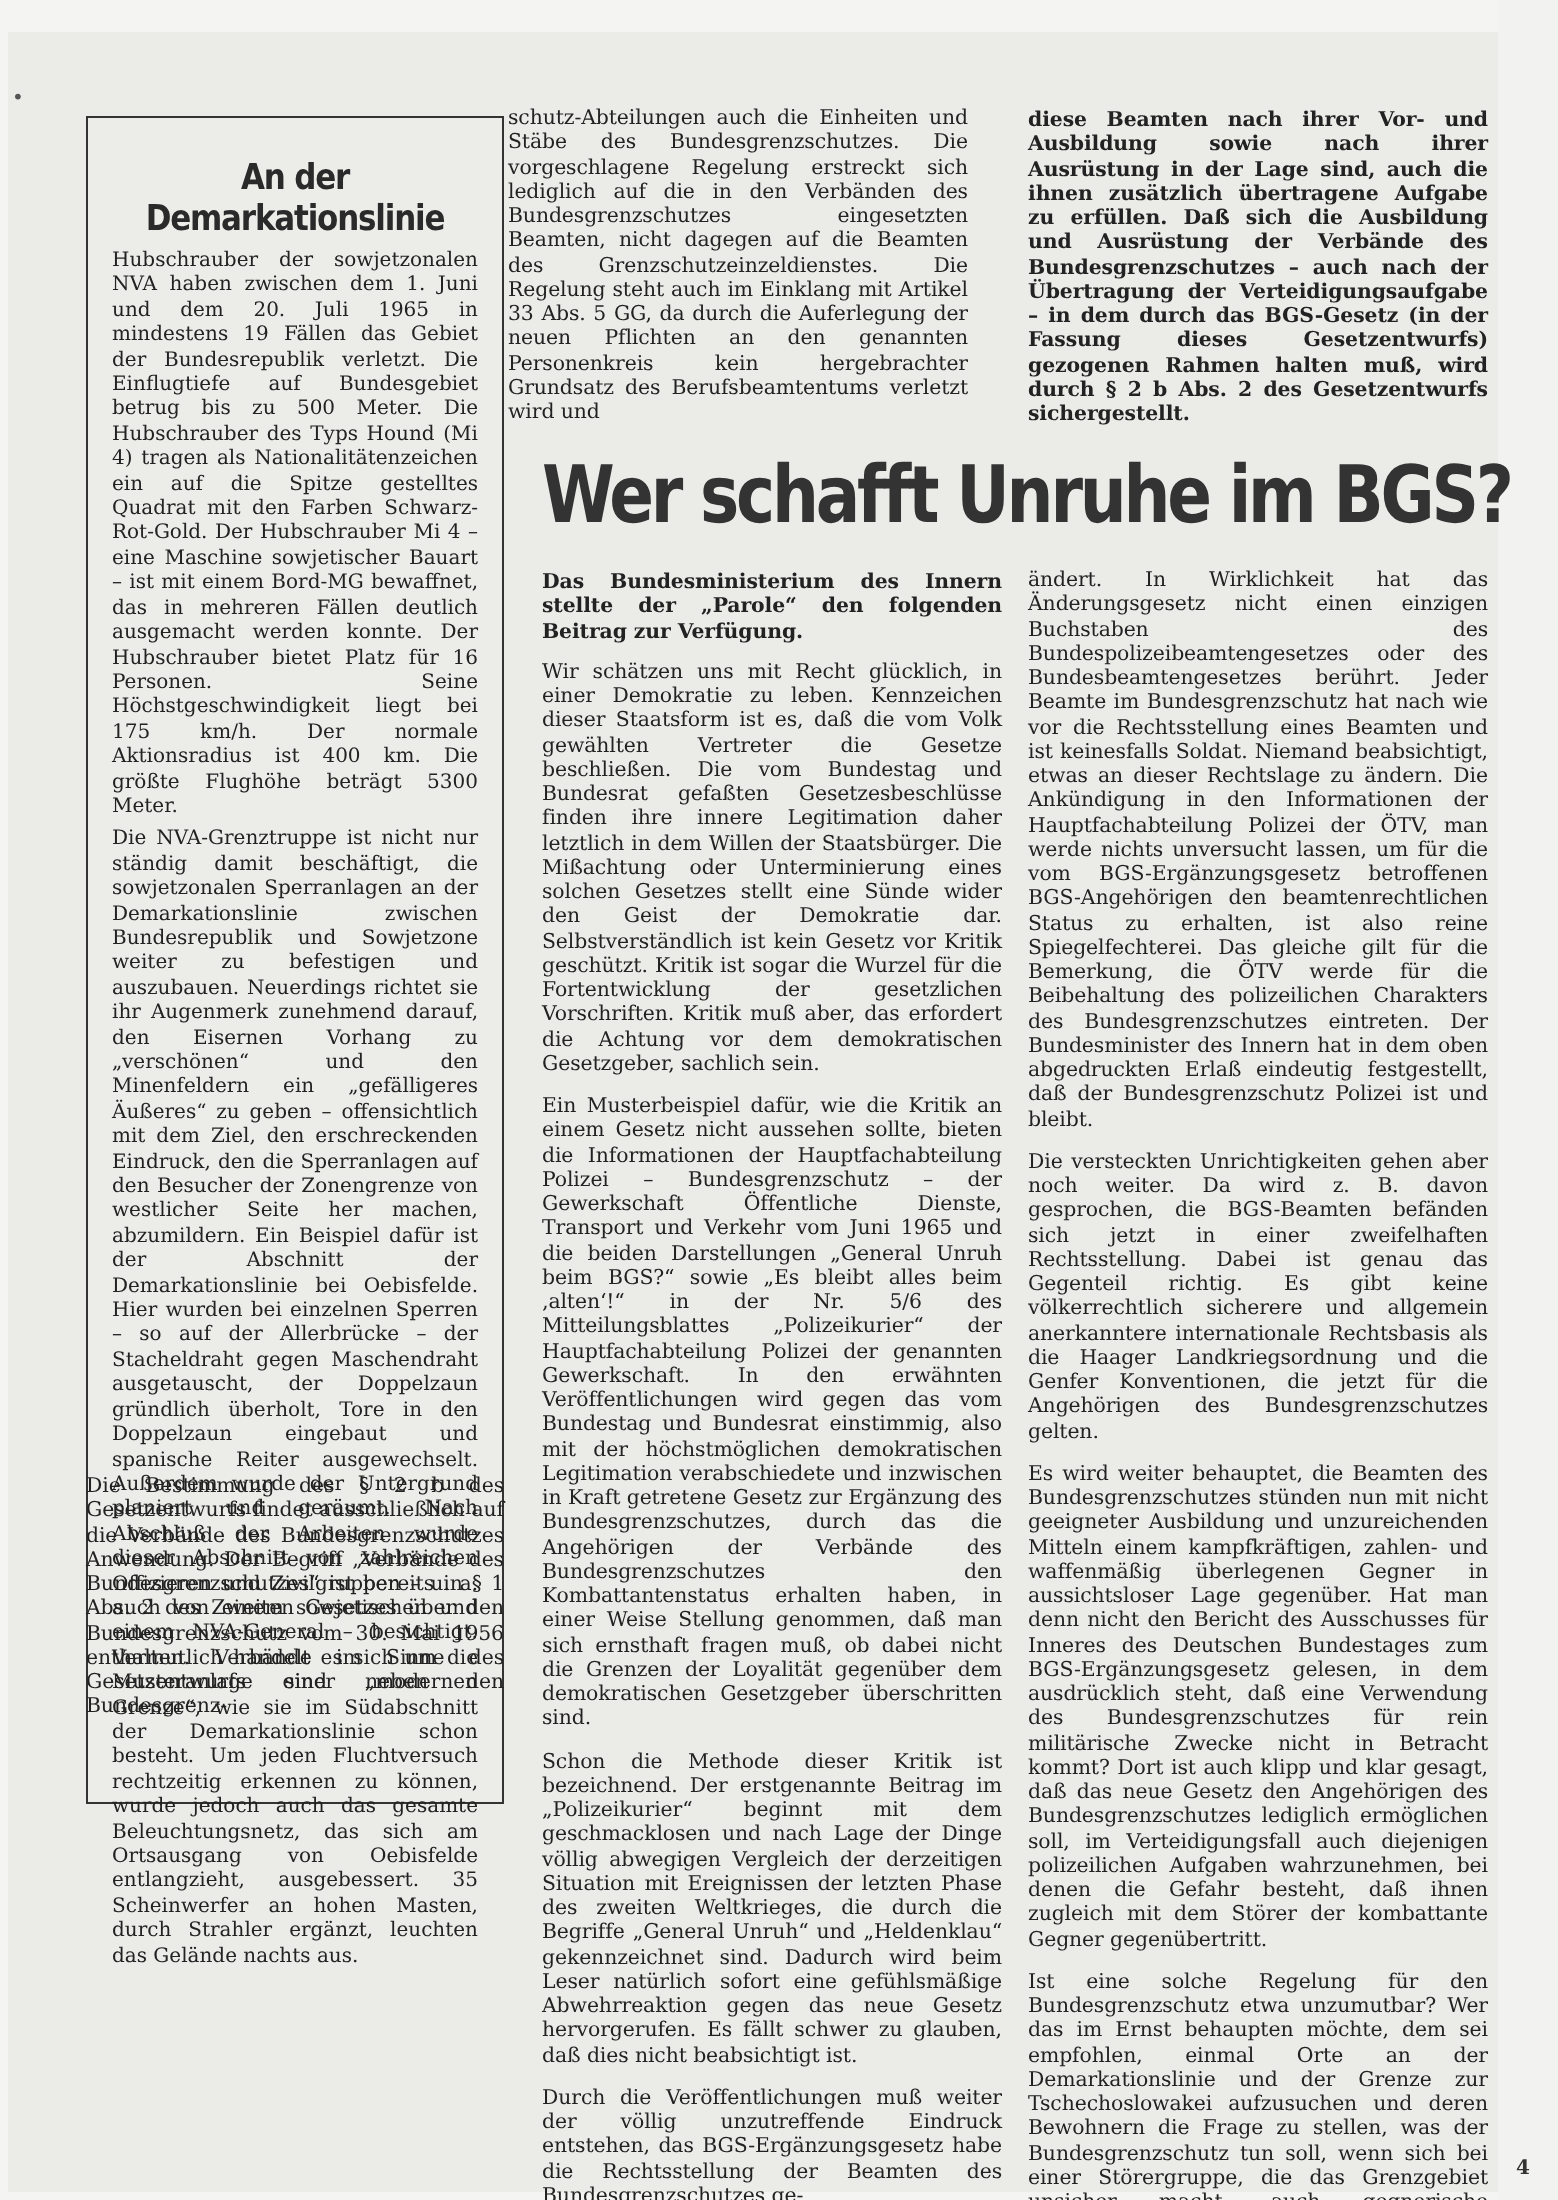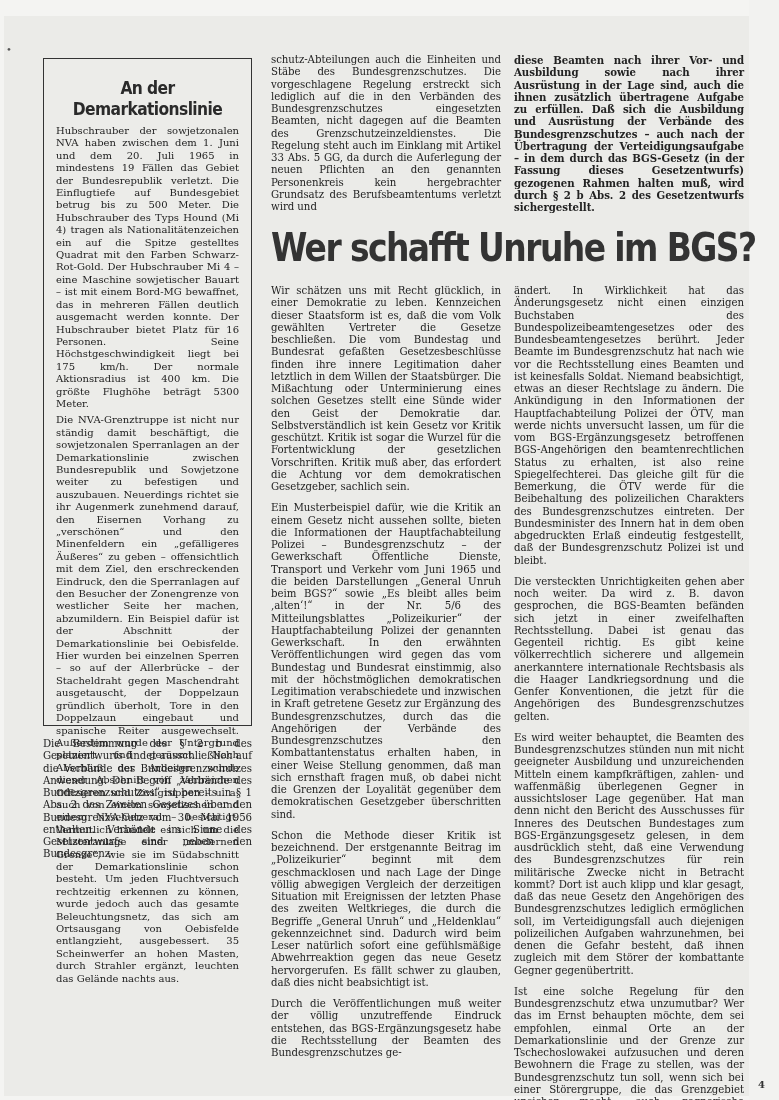--- a/index.html
+++ b/index.html
@@ -16,21 +16,21 @@
   .right-margin {
     position:absolute; left:749px; top:0; width:30px; height:1100px; background:#f2f2f0;
   }
   .page-mark { position:absolute; left:6px; top:44px; font-size:10px; color:#555; }
   .col {
     position:absolute; font-size:10.2px; line-height:12.25px;
     text-align:justify; hyphens:manual; letter-spacing:-0.05px;
   }
   .col p { margin:0 0 6px 0; }
   .box {
-    position:absolute; left:43px; top:58px; width:209px; height:668px;
+    position:absolute; left:43px; top:58px; width:209px; height:844px;
     border:1.5px solid #333; box-sizing:border-box; padding:0 12px;
     background:#ecece9;
   }
   .box h2 {
     font-family:"DejaVu Sans","Liberation Sans",sans-serif; font-weight:bold;
     font-size:15.5px; letter-spacing:-0.6px; text-align:center; margin:22px 0 8px 0;
     color:#2a2a2a; transform:scaleY(1.15);
   }
   .box .body { font-size:10px; line-height:12.4px; text-align:justify; }
   .box .body p { margin:0 0 4px 0; }
@@ -55,31 +55,32 @@
   <div class="body">
     <p>Hubschrauber der sowjetzonalen NVA haben zwischen dem 1. Juni und dem 20. Juli 1965 in mindestens 19 Fällen das Gebiet der Bundesrepublik verletzt. Die Einflugtiefe auf Bundesgebiet betrug bis zu 500 Meter. Die Hubschrauber des Typs Hound (Mi 4) tragen als Nationalitätenzeichen ein auf die Spitze gestelltes Quadrat mit den Farben Schwarz-Rot-Gold. Der Hubschrauber Mi 4 – eine Maschine sowjetischer Bauart – ist mit einem Bord-MG bewaffnet, das in mehreren Fällen deutlich ausgemacht werden konnte. Der Hubschrauber bietet Platz für 16 Personen. Seine Höchstgeschwindigkeit liegt bei 175 km/h. Der normale Aktionsradius ist 400 km. Die größte Flughöhe beträgt 5300 Meter.</p>
     <p>Die NVA-Grenztruppe ist nicht nur ständig damit beschäftigt, die sowjetzonalen Sperranlagen an der Demarkationslinie zwischen Bundesrepublik und Sowjetzone weiter zu befestigen und auszubauen. Neuerdings richtet sie ihr Augenmerk zunehmend darauf, den Eisernen Vorhang zu „verschönen“ und den Minenfeldern ein „gefälligeres Äußeres“ zu geben – offensichtlich mit dem Ziel, den erschreckenden Eindruck, den die Sperranlagen auf den Besucher der Zonengrenze von westlicher Seite her machen, abzumildern. Ein Beispiel dafür ist der Abschnitt der Demarkationslinie bei Oebisfelde. Hier wurden bei einzelnen Sperren – so auf der Allerbrücke – der Stacheldraht gegen Maschendraht ausgetauscht, der Doppelzaun gründlich überholt, Tore in den Doppelzaun eingebaut und spanische Reiter ausgewechselt. Außerdem wurde der Untergrund planiert und geräumt. Nach Abschluß der Arbeiten wurde dieser Abschnitt von zahlreichen Offizieren und Zivilgruppen – u. a. auch von einem sowjetischen und einem NVA-General – besichtigt. Vermutlich handelt es sich um die Musteranlage einer „modernen Grenze“, wie sie im Südabschnitt der Demarkationslinie schon besteht. Um jeden Fluchtversuch rechtzeitig erkennen zu können, wurde jedoch auch das gesamte Beleuchtungsnetz, das sich am Ortsausgang von Oebisfelde entlangzieht, ausgebessert. 35 Scheinwerfer an hohen Masten, durch Strahler ergänzt, leuchten das Gelände nachts aus.</p>
   </div>
 </div>
 
 <div class="col" style="left:43px; top:738px; width:209px;">
   <p>Die Bestimmung des § 2 b des Gesetzentwurfs findet ausschließlich auf die Verbände des Bundesgrenzschutzes Anwendung. Der Begriff „Verbände des Bundesgrenzschutzes“ ist bereits in § 1 Abs. 2 des Zweiten Gesetzes über den Bundesgrenzschutz vom 30. Mai 1956 enthalten. Verbände im Sinne des Gesetzentwurfs sind neben den Bundesgrenz-</p>
 </div>
 
-<div class="col" style="left:271px; top:54px; width:230px;">
+<div class="col" style="left:254px; top:54px; width:230px;">
   <p>schutz-Abteilungen auch die Einheiten und Stäbe des Bundesgrenzschutzes. Die vorgeschlagene Regelung erstreckt sich lediglich auf die in den Verbänden des Bundesgrenzschutzes eingesetzten Beamten, nicht dagegen auf die Beamten des Grenzschutzeinzeldienstes. Die Regelung steht auch im Einklang mit Artikel 33 Abs. 5 GG, da durch die Auferlegung der neuen Pflichten an den genannten Personenkreis kein hergebrachter Grundsatz des Berufsbeamtentums verletzt wird und</p>
 </div>
 
 <div class="col" style="left:514px; top:54px; width:230px;font-weight:bold;">
   <p>diese Beamten nach ihrer Vor- und Ausbildung sowie nach ihrer Ausrüstung in der Lage sind, auch die ihnen zusätzlich übertragene Aufgabe zu erfüllen. Daß sich die Ausbildung und Ausrüstung der Verbände des Bundesgrenzschutzes – auch nach der Übertragung der Verteidigungsaufgabe – in dem durch das BGS-Gesetz (in der Fassung dieses Gesetzentwurfs) gezogenen Rahmen halten muß, wird durch § 2 b Abs. 2 des Gesetzentwurfs sichergestellt.</p>
 </div>
 
 <div class="headline">Wer schafft Unruhe im BGS?</div>
 
 <div class="col" style="left:271px; top:285px; width:230px;">
+  <p class="lead" style="margin-bottom:9px">Das Bundesministerium des Innern stellte der „Parole“ den folgenden Beitrag zur Verfügung.</p>
   <p style="margin-bottom:9px">Wir schätzen uns mit Recht glücklich, in einer Demokratie zu leben. Kennzeichen dieser Staatsform ist es, daß die vom Volk gewählten Vertreter die Gesetze beschließen. Die vom Bundestag und Bundesrat gefaßten Gesetzesbeschlüsse finden ihre innere Legitimation daher letztlich in dem Willen der Staatsbürger. Die Mißachtung oder Unterminierung eines solchen Gesetzes stellt eine Sünde wider den Geist der Demokratie dar. Selbstverständlich ist kein Gesetz vor Kritik geschützt. Kritik ist sogar die Wurzel für die Fortentwicklung der gesetzlichen Vorschriften. Kritik muß aber, das erfordert die Achtung vor dem demokratischen Gesetzgeber, sachlich sein.</p>
   <p style="margin-bottom:9px">Ein Musterbeispiel dafür, wie die Kritik an einem Gesetz nicht aussehen sollte, bieten die Informationen der Hauptfachabteilung Polizei – Bundesgrenzschutz – der Gewerkschaft Öffentliche Dienste, Transport und Verkehr vom Juni 1965 und die beiden Darstellungen „General Unruh beim BGS?“ sowie „Es bleibt alles beim ‚alten‘!“ in der Nr. 5/6 des Mitteilungsblattes „Polizeikurier“ der Hauptfachabteilung Polizei der genannten Gewerkschaft. In den erwähnten Veröffentlichungen wird gegen das vom Bundestag und Bundesrat einstimmig, also mit der höchstmöglichen demokratischen Legitimation verabschiedete und inzwischen in Kraft getretene Gesetz zur Ergänzung des Bundesgrenzschutzes, durch das die Angehörigen der Verbände des Bundesgrenzschutzes den Kombattantenstatus erhalten haben, in einer Weise Stellung genommen, daß man sich ernsthaft fragen muß, ob dabei nicht die Grenzen der Loyalität gegenüber dem demokratischen Gesetzgeber überschritten sind.</p>
   <p style="margin-bottom:9px">Schon die Methode dieser Kritik ist bezeichnend. Der erstgenannte Beitrag im „Polizeikurier“ beginnt mit dem geschmacklosen und nach Lage der Dinge völlig abwegigen Vergleich der derzeitigen Situation mit Ereignissen der letzten Phase des zweiten Weltkrieges, die durch die Begriffe „General Unruh“ und „Heldenklau“ gekennzeichnet sind. Dadurch wird beim Leser natürlich sofort eine gefühlsmäßige Abwehrreaktion gegen das neue Gesetz hervorgerufen. Es fällt schwer zu glauben, daß dies nicht beabsichtigt ist.</p>
   <p>Durch die Veröffentlichungen muß weiter der völlig unzutreffende Eindruck entstehen, das BGS-Ergänzungsgesetz habe die Rechtsstellung der Beamten des Bundesgrenzschutzes ge-</p>
 </div>
 
 <div class="col" style="left:514px; top:285px; width:230px;">
   <p style="margin-bottom:9px">ändert. In Wirklichkeit hat das Änderungsgesetz nicht einen einzigen Buchstaben des Bundespolizeibeamtengesetzes oder des Bundesbeamtengesetzes berührt. Jeder Beamte im Bundesgrenzschutz hat nach wie vor die Rechtsstellung eines Beamten und ist keinesfalls Soldat. Niemand beabsichtigt, etwas an dieser Rechtslage zu ändern. Die Ankündigung in den Informationen der Hauptfachabteilung Polizei der ÖTV, man werde nichts unversucht lassen, um für die vom BGS-Ergänzungsgesetz betroffenen BGS-Angehörigen den beamtenrechtlichen Status zu erhalten, ist also reine Spiegelfechterei. Das gleiche gilt für die Bemerkung, die ÖTV werde für die Beibehaltung des polizeilichen Charakters des Bundesgrenzschutzes eintreten. Der Bundesminister des Innern hat in dem oben abgedruckten Erlaß eindeutig festgestellt, daß der Bundesgrenzschutz Polizei ist und bleibt.</p>
   <p style="margin-bottom:9px">Die versteckten Unrichtigkeiten gehen aber noch weiter. Da wird z. B. davon gesprochen, die BGS-Beamten befänden sich jetzt in einer zweifelhaften Rechtsstellung. Dabei ist genau das Gegenteil richtig. Es gibt keine völkerrechtlich sicherere und allgemein anerkanntere internationale Rechtsbasis als die Haager Landkriegsordnung und die Genfer Konventionen, die jetzt für die Angehörigen des Bundesgrenzschutzes gelten.</p>
   <p style="margin-bottom:9px">Es wird weiter behauptet, die Beamten des Bundesgrenzschutzes stünden nun mit nicht geeigneter Ausbildung und unzureichenden Mitteln einem kampfkräftigen, zahlen- und waffenmäßig überlegenen Gegner in aussichtsloser Lage gegenüber. Hat man denn nicht den Bericht des Ausschusses für Inneres des Deutschen Bundestages zum BGS-Ergänzungsgesetz gelesen, in dem ausdrücklich steht, daß eine Verwendung des Bundesgrenzschutzes für rein militärische Zwecke nicht in Betracht kommt? Dort ist auch klipp und klar gesagt, daß das neue Gesetz den Angehörigen des Bundesgrenzschutzes lediglich ermöglichen soll, im Verteidigungsfall auch diejenigen polizeilichen Aufgaben wahrzunehmen, bei denen die Gefahr besteht, daß ihnen zugleich mit dem Störer der kombattante Gegner gegenübertritt.</p>

